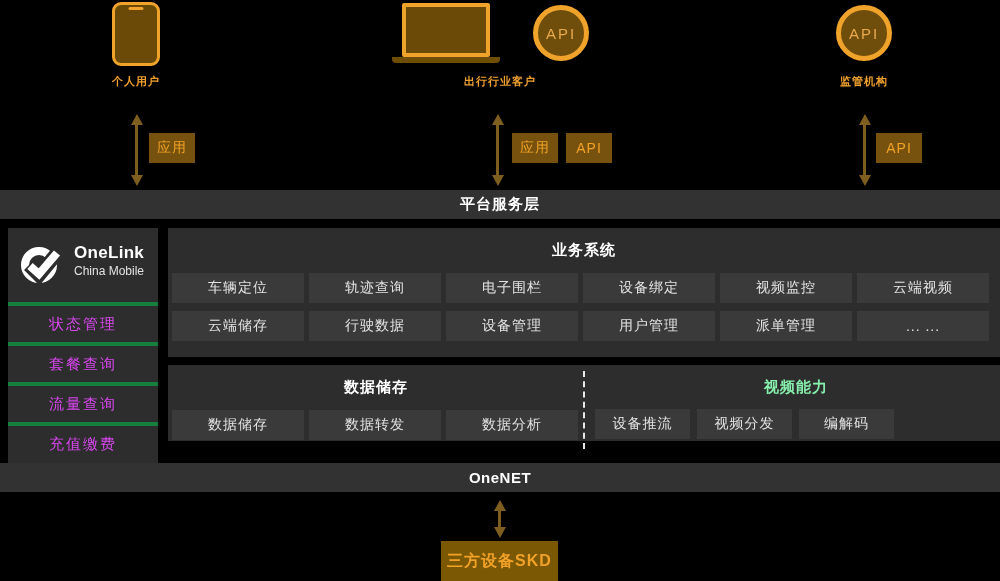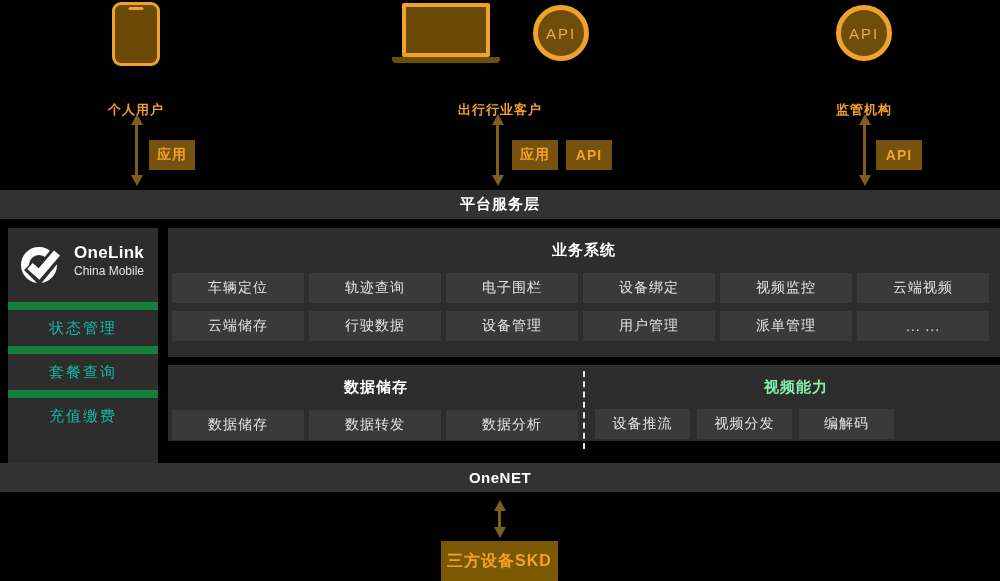--- a/index.html
+++ b/index.html
@@ -6,21 +6,21 @@
   body{
     width:1000px;height:581px;position:relative;overflow:hidden;
     background:#000;font-family:"Liberation Sans","DejaVu Sans",sans-serif;
     -webkit-font-smoothing:antialiased;
   }
   .abs{position:absolute;}
 
   
   .actor-label{
     position:absolute;top:74px;width:200px;text-align:center;
-    color:#EFA02F;font-size:13px;font-weight:bold;letter-spacing:1px;margin-top:27px;
+    color:#EFA02F;font-size:11px;font-weight:bold;letter-spacing:1px;
   }
   .phone{
     position:absolute;left:112px;top:2px;width:42px;height:58px;
     border:3px solid #EFA32B;border-radius:9px;background:#6B4A08;
   }
   .phone-notch{
     position:absolute;top:2px;left:50%;transform:translateX(-50%);
     width:15px;height:3px;border-radius:2px;background:#EFA32B;
   }
   .laptop-screen{
@@ -47,22 +47,22 @@
   .v-arrow::before,.v-arrow::after{
     content:"";position:absolute;left:50%;transform:translateX(-50%);
     border-left:6px solid transparent;border-right:6px solid transparent;
   }
   .v-arrow::before{top:-10px;border-bottom:11px solid #7D5E1E;}
   .v-arrow::after{bottom:-10px;border-top:11px solid #7D5E1E;}
   .v-arrow.top{top:124px;height:52px;}
 
   .tag{
     position:absolute;top:133px;width:46px;height:30px;
-    background:#76520E;color:#F2A227;font-size:14px;font-weight:bold;
-    display:flex;align-items:center;justify-content:center;letter-spacing:1px;margin-top:7px;
+    background:#76520E;color:#F2A227;font-size:14px;font-weight:normal;
+    display:flex;align-items:center;justify-content:center;letter-spacing:1px;
   }
 
   
   .hbar{
     position:absolute;left:0;width:1000px;height:29px;background:#323232;
     color:#FFF;font-size:15px;font-weight:bold;letter-spacing:1px;
     display:flex;align-items:center;justify-content:center;
   }
   .hbar.platform{top:190px;}
   .hbar.onenet{top:463px;letter-spacing:0.5px;}
@@ -71,23 +71,23 @@
   .sidebar{
     position:absolute;left:8px;top:228px;width:150px;height:240px;
     background:#2D2D2D;
   }
   .logo-wrap{position:absolute;left:10px;top:12px;width:140px;height:50px;}
   .logo-icon{position:absolute;left:2px;top:2px;}
   .logo-text{position:absolute;left:56px;top:4px;line-height:1;}
   .logo-title{color:#FFF;font-size:17px;font-weight:bold;letter-spacing:0.3px;}
   .logo-sub{color:#E3E3E3;font-size:12px;margin-top:4px;}
   .side-item{
-    height:36px;border-top:8px solid #15803d;
-    display:flex;align-items:center;justify-content:center;
-    color:#14b8a6;font-size:15px;letter-spacing:2px;
+    height:36px;border-top:4px solid #15803d;
+    display:flex;align-items:center;justify-content:center;
+    color:#d946ef;font-size:15px;letter-spacing:2px;
   }
   .side-items{position:absolute;left:0;top:74px;width:150px;}
 
   
   .panel{position:absolute;left:168px;width:832px;background:#2D2D2D;}
   .panel.business{top:228px;height:129px;}
   .panel.capability{top:365px;height:76px;}
   .panel-title{
     position:absolute;top:13px;width:100%;text-align:center;
     color:#FFF;font-size:15px;font-weight:bold;letter-spacing:1px;
@@ -158,20 +158,21 @@
       <path d="M10 24 L19 32 L37 11" stroke="#FFFFFF" stroke-width="8" fill="none"></path>
     </svg>
     <div class="logo-text">
       <div class="logo-title">OneLink</div>
       <div class="logo-sub">China Mobile</div>
     </div>
   </div>
   <div class="side-items">
     <div class="side-item">状态管理</div>
     <div class="side-item">套餐查询</div>
+    <div class="side-item">流量查询</div>
     <div class="side-item">充值缴费</div>
   </div>
 </div>
 
 <div class="panel business">
   <div class="panel-title">业务系统</div>
   <div class="grid-row row-1">
     <div class="cell">车辆定位</div>
     <div class="cell">轨迹查询</div>
     <div class="cell">电子围栏</div>

